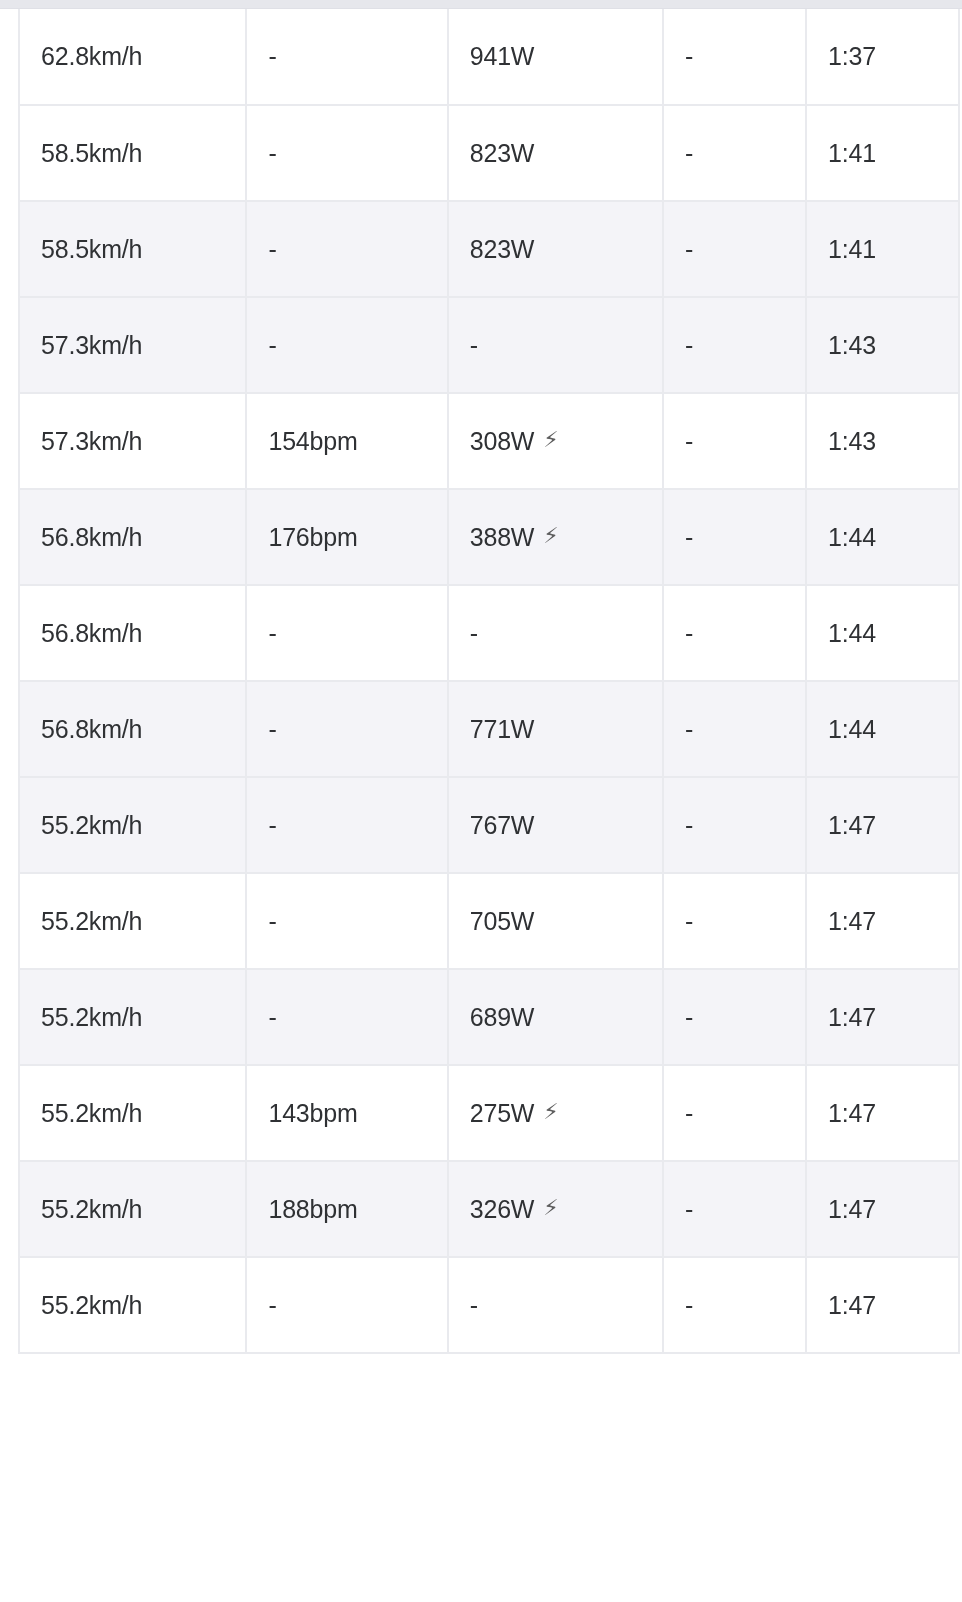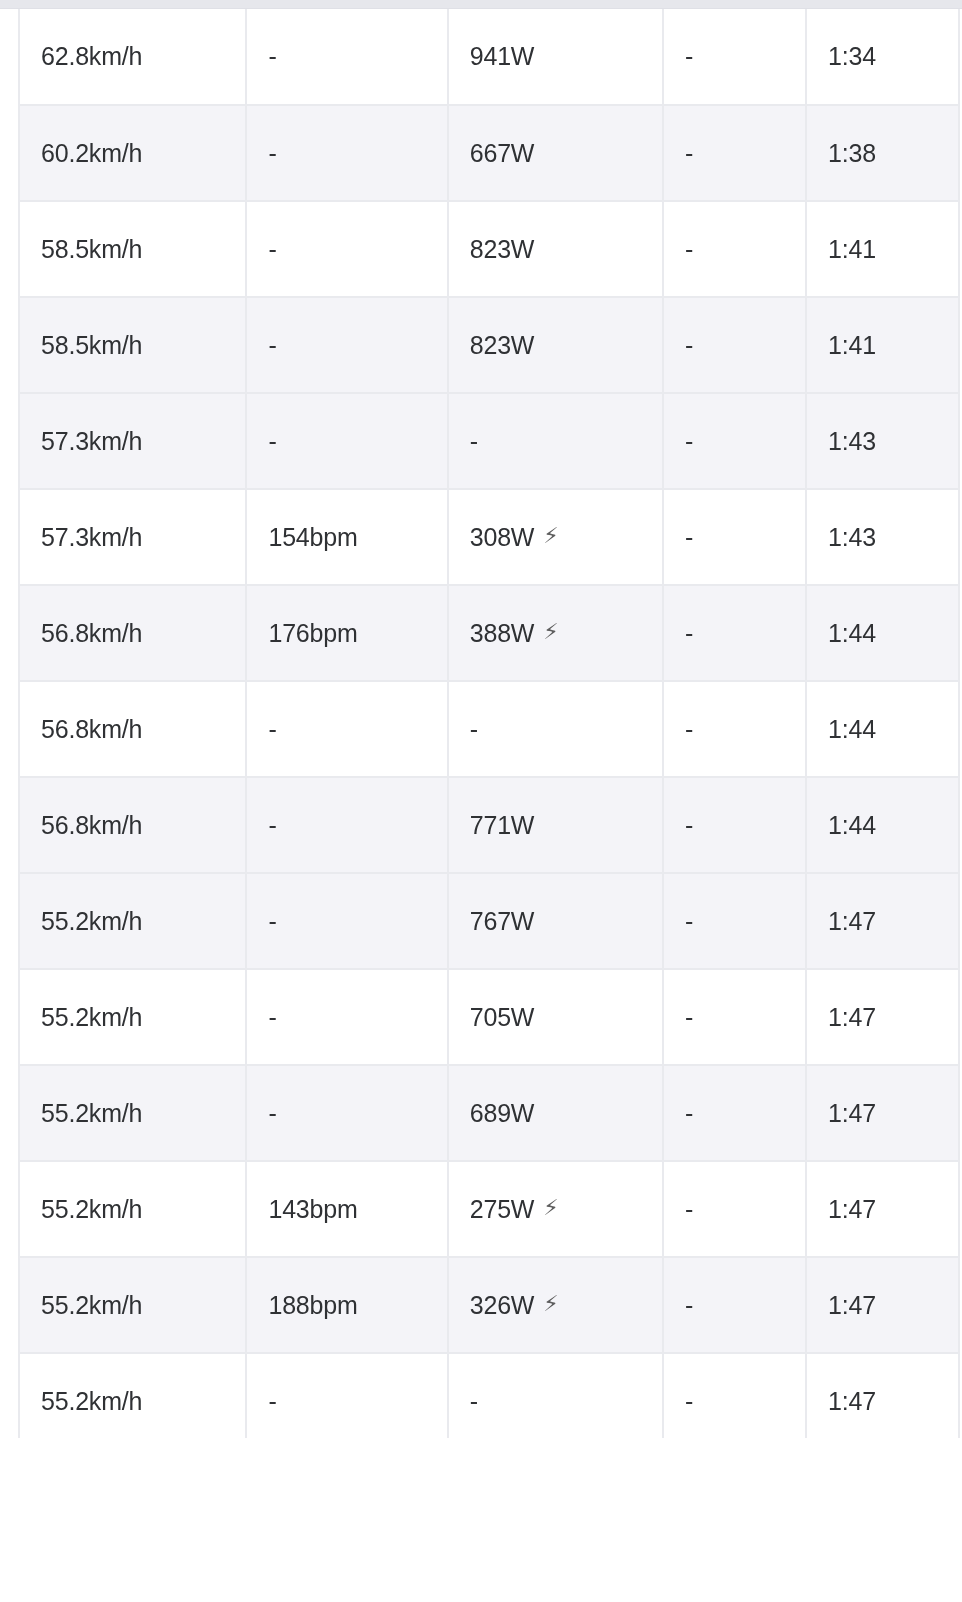--- a/index.html
+++ b/index.html
@@ -117,38 +117,21 @@
           <td><span class="cell-inner">
               <span class="dash">-</span>
             </span></td>
           <td><span class="cell-inner">
               <span>941W</span>
             </span></td>
           <td><span class="cell-inner">
               <span class="dash">-</span>
             </span></td>
           <td><span class="cell-inner">
-              <span>1:34</span>
-            </span></td>
-        </tr>
-        <tr class="row-even">
-          <td><span class="cell-inner">
-              <span>60.2km/h</span>
-            </span></td>
-          <td><span class="cell-inner">
-              <span class="dash">-</span>
-            </span></td>
-          <td><span class="cell-inner">
-              <span>667W</span>
-            </span></td>
-          <td><span class="cell-inner">
-              <span class="dash">-</span>
-            </span></td>
-          <td><span class="cell-inner">
-              <span>1:38</span>
+              <span>1:37</span>
             </span></td>
         </tr>
         <tr class="row-odd">
           <td><span class="cell-inner">
               <span>58.5km/h</span>
             </span></td>
           <td><span class="cell-inner">
               <span class="dash">-</span>
             </span></td>
           <td><span class="cell-inner">

